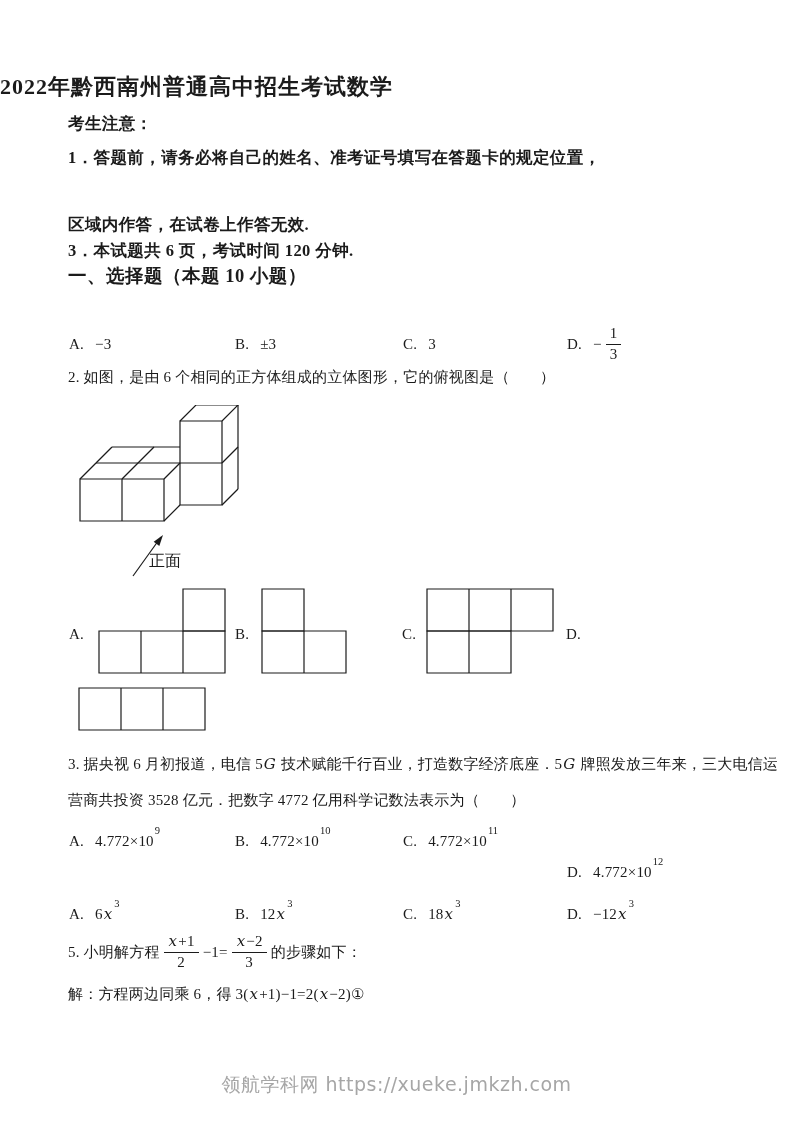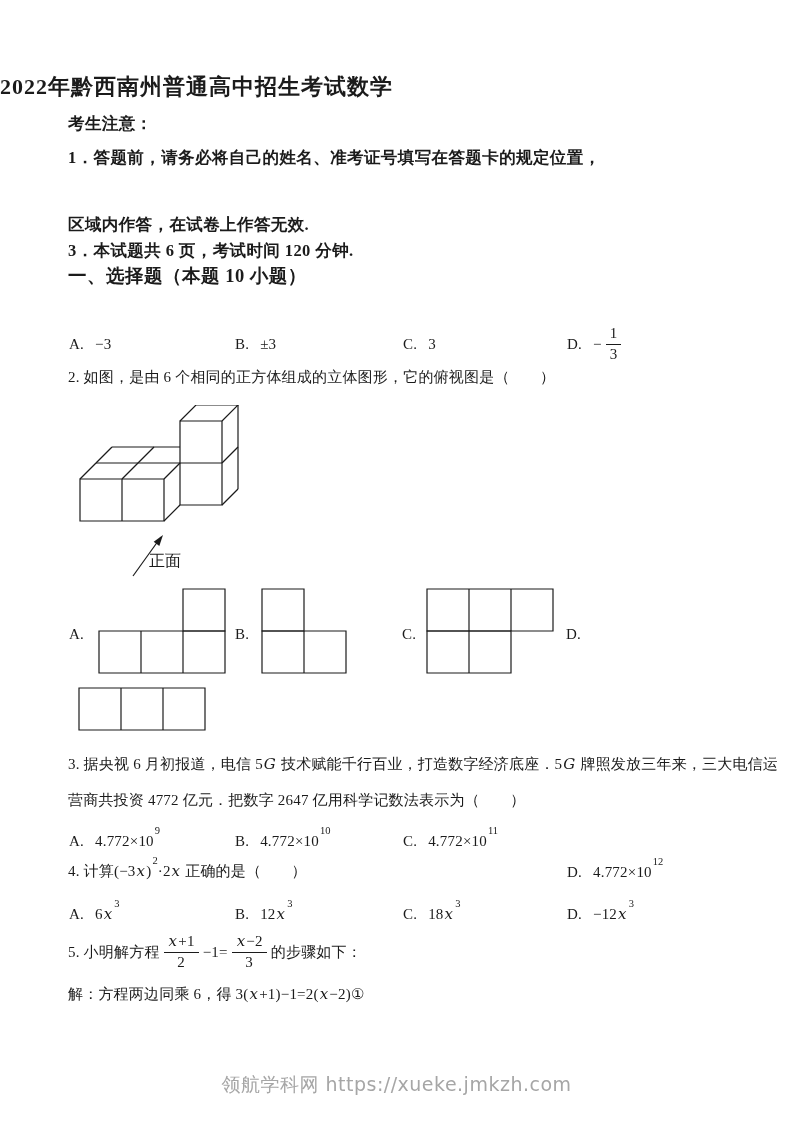--- a/index.html
+++ b/index.html
@@ -121,27 +121,26 @@
     <svg width="128" height="44" viewBox="0 0 128 44">
       <g class="sh">
         <path d="M1,1 H127 V43 H1 Z"></path>
           <path d="M43,1 V43"></path>
           <path d="M85,1 V43"></path>
       </g>
     </svg>
   </div>
 
   <div class="abs line" style="left:68px;top:755px"><span>3. 据央视 6 月初报道，电信 5</span><span class="vx">G</span><span> 技术赋能千行百业，打造数字经济底座．5</span><span class="vx">G</span><span> 牌照发放三年来，三大电信运</span></div>
-  <div class="abs line" style="left:68px;top:791px">营商共投资 4772 亿元．把数字 2647 亿用科学记数法表示为（　　）</div>
+  <div class="abs line" style="left:68px;top:791px">营商共投资 3528 亿元．把数字 4772 亿用科学记数法表示为（　　）</div>
   <div class="abs line" style="left:69px;top:831px"><span class="olabel">A.</span><span>4.772×10</span><sup class="sup">9</sup></div>
   <div class="abs line" style="left:235px;top:831px"><span class="olabel">B.</span><span>4.772×10</span><sup class="sup">10</sup></div>
   <div class="abs line" style="left:403px;top:831px"><span class="olabel">C.</span><span>4.772×10</span><sup class="sup">11</sup></div>
   <div class="abs line" style="left:567px;top:862px"><span class="olabel">D.</span><span>4.772×10</span><sup class="sup">12</sup></div>
 
-  <div class="abs line" style="left:68px;top:861px"><span>4. 计算</span><span>(−3</span><span class="vx">x</span><span>)</span><sup class="sup">2</sup><span>·2</span><span class="vx">x</span><span> 正确的是（　　）</span></div>
   <div class="abs line" style="left:69px;top:904px"><span class="olabel">A.</span><span>6</span><span class="vx">x</span><sup class="sup">3</sup></div>
   <div class="abs line" style="left:235px;top:904px"><span class="olabel">B.</span><span>12</span><span class="vx">x</span><sup class="sup">3</sup></div>
   <div class="abs line" style="left:403px;top:904px"><span class="olabel">C.</span><span>18</span><span class="vx">x</span><sup class="sup">3</sup></div>
   <div class="abs line" style="left:567px;top:904px"><span class="olabel">D.</span><span>−12</span><span class="vx">x</span><sup class="sup">3</sup></div>
 
   <div class="abs line flexline" style="left:68px;top:929px;height:46px">
     <span>5. 小明解方程</span>
       <span class="frac">
         <span class="fnum"><span class="vx">x</span><span>+1</span></span>
         <span class="fden">2</span>

